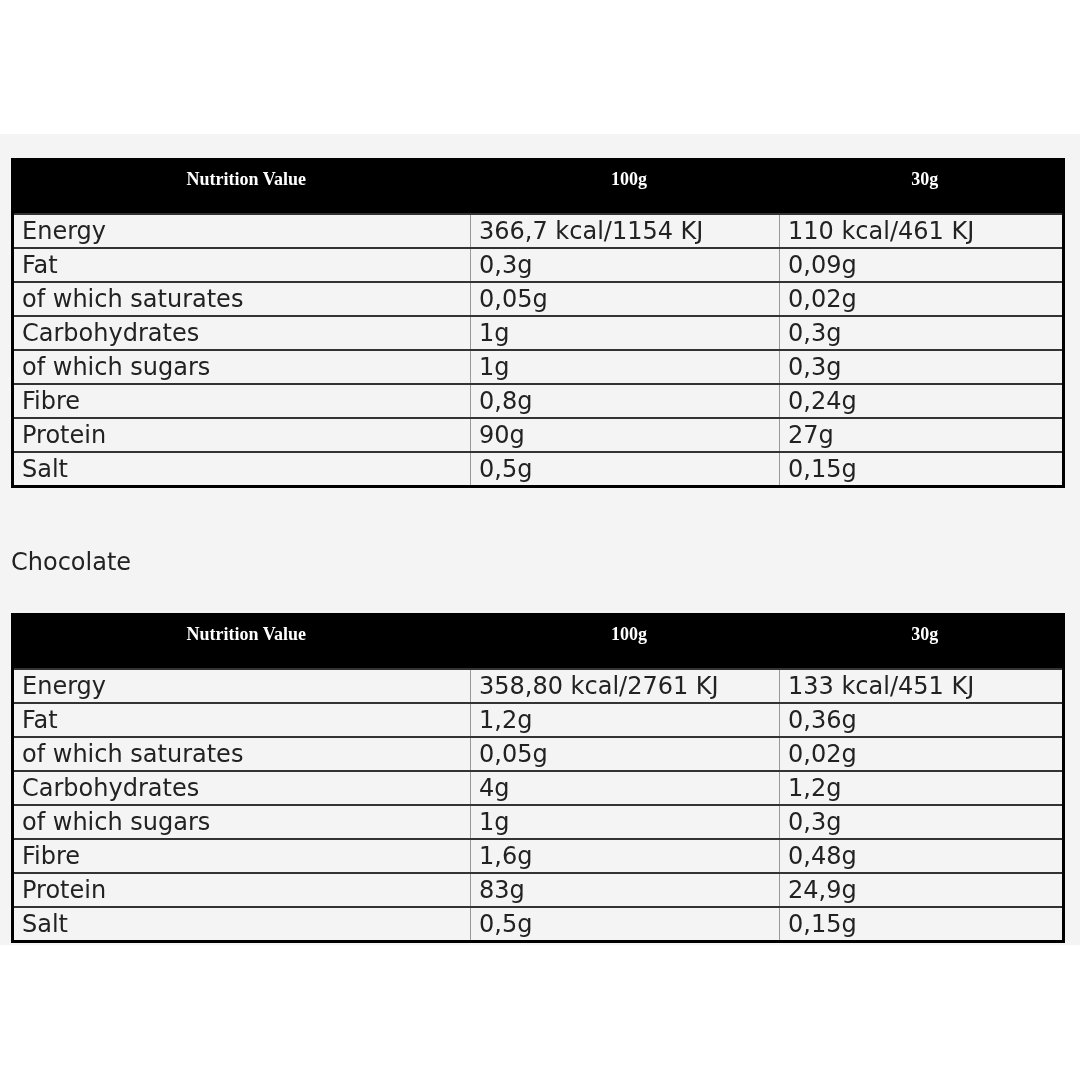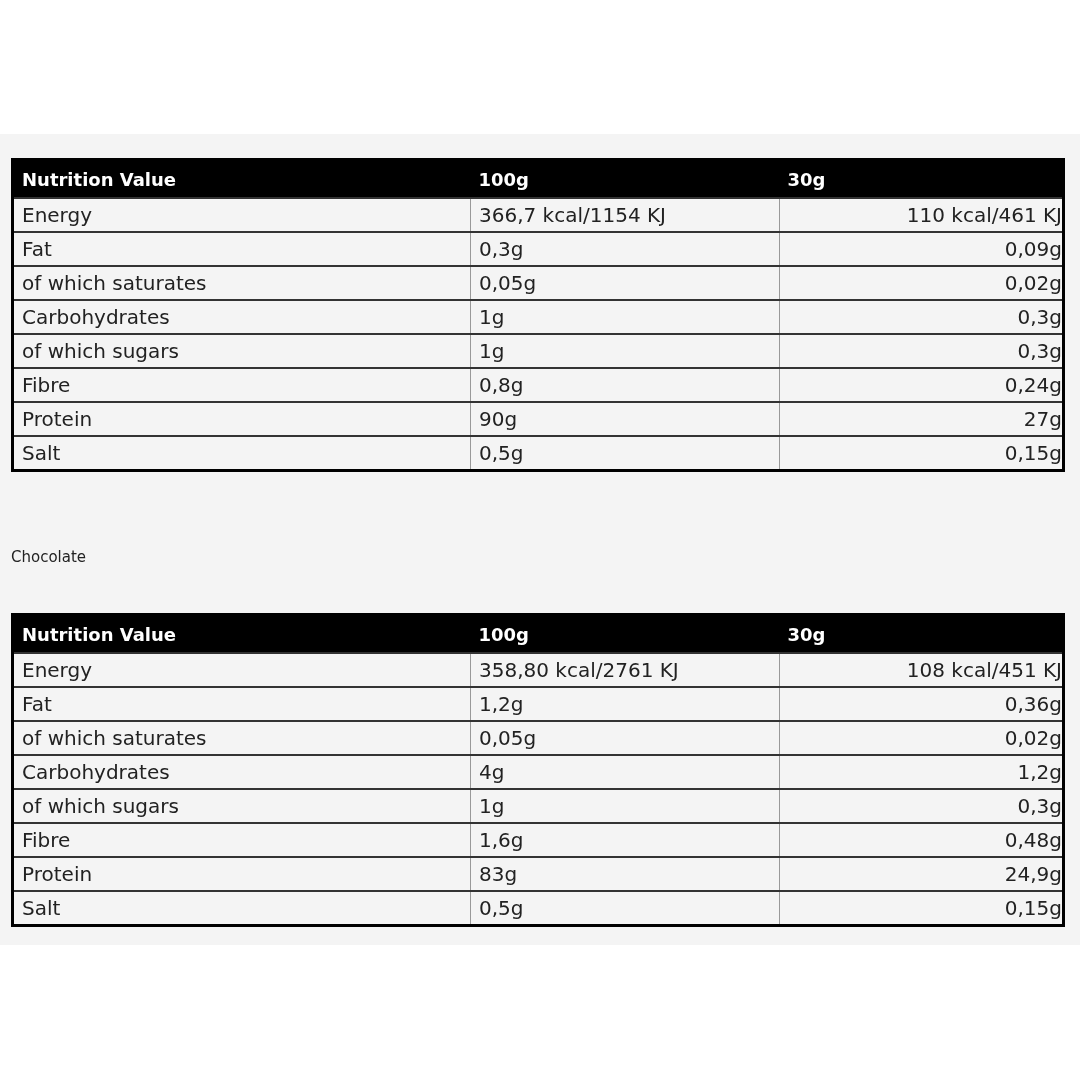--- a/index.html
+++ b/index.html
@@ -12,34 +12,34 @@
     background: #f4f4f4;
   }
   table {
     position: absolute; left: 11px; width: 1051px;
     border-collapse: collapse; border: 3px solid #000;
     table-layout: fixed;
   }
   #table-1 { top: 158px; }
   #table-2 { top: 613px; }
   th {
-    background: #000; color: #fff; text-align: left; font-weight: bold;
-    font-size: 18px; height: 36px; padding: 0 0 0 8px;
+    background: #000; color: #fff; text-align: center; font-weight: bold;
+    font-size: 18px; height: 36px; padding: 0 0 16px 8px; font-family: Liberation Serif, serif;
   }
   td {
-    background: #f4f4f4; color: #222; font-size: 20px; height: 32px;
+    background: #f4f4f4; color: #222; font-size: 24px; height: 32px;
     padding: 0 0 0 8px; border-top: 2px solid #333; border-right: 1px solid #999;
     white-space: nowrap;
   }
-  td:last-child { border-right: none; text-align: right; }
+  td:last-child { border-right: none; }
   col.c1 { width: 458px; }
   col.c2 { width: 309px; }
   col.c3 { width: 284px; }
   .section-title {
-    position: absolute; left: 11px; top: 548px; font-size: 15px; color: #222;
+    position: absolute; left: 11px; top: 548px; font-size: 24px; color: #222;
   }
 </style>
 </head>
 <body>
 
 <div class="panel"></div>
 
 <table id="table-1">
   <colgroup>
       <col class="c1">
@@ -109,21 +109,21 @@
     <tr>
       <th>Nutrition Value</th>
       <th>100g</th>
       <th>30g</th>
     </tr>
   </thead>
   <tbody>
     <tr>
         <td>Energy</td>
         <td>358,80 kcal/2761 KJ</td>
-        <td>108 kcal/451 KJ</td>
+        <td>133 kcal/451 KJ</td>
       </tr>
     <tr>
         <td>Fat</td>
         <td>1,2g</td>
         <td>0,36g</td>
       </tr>
     <tr>
         <td>of which saturates</td>
         <td>0,05g</td>
         <td>0,02g</td>

